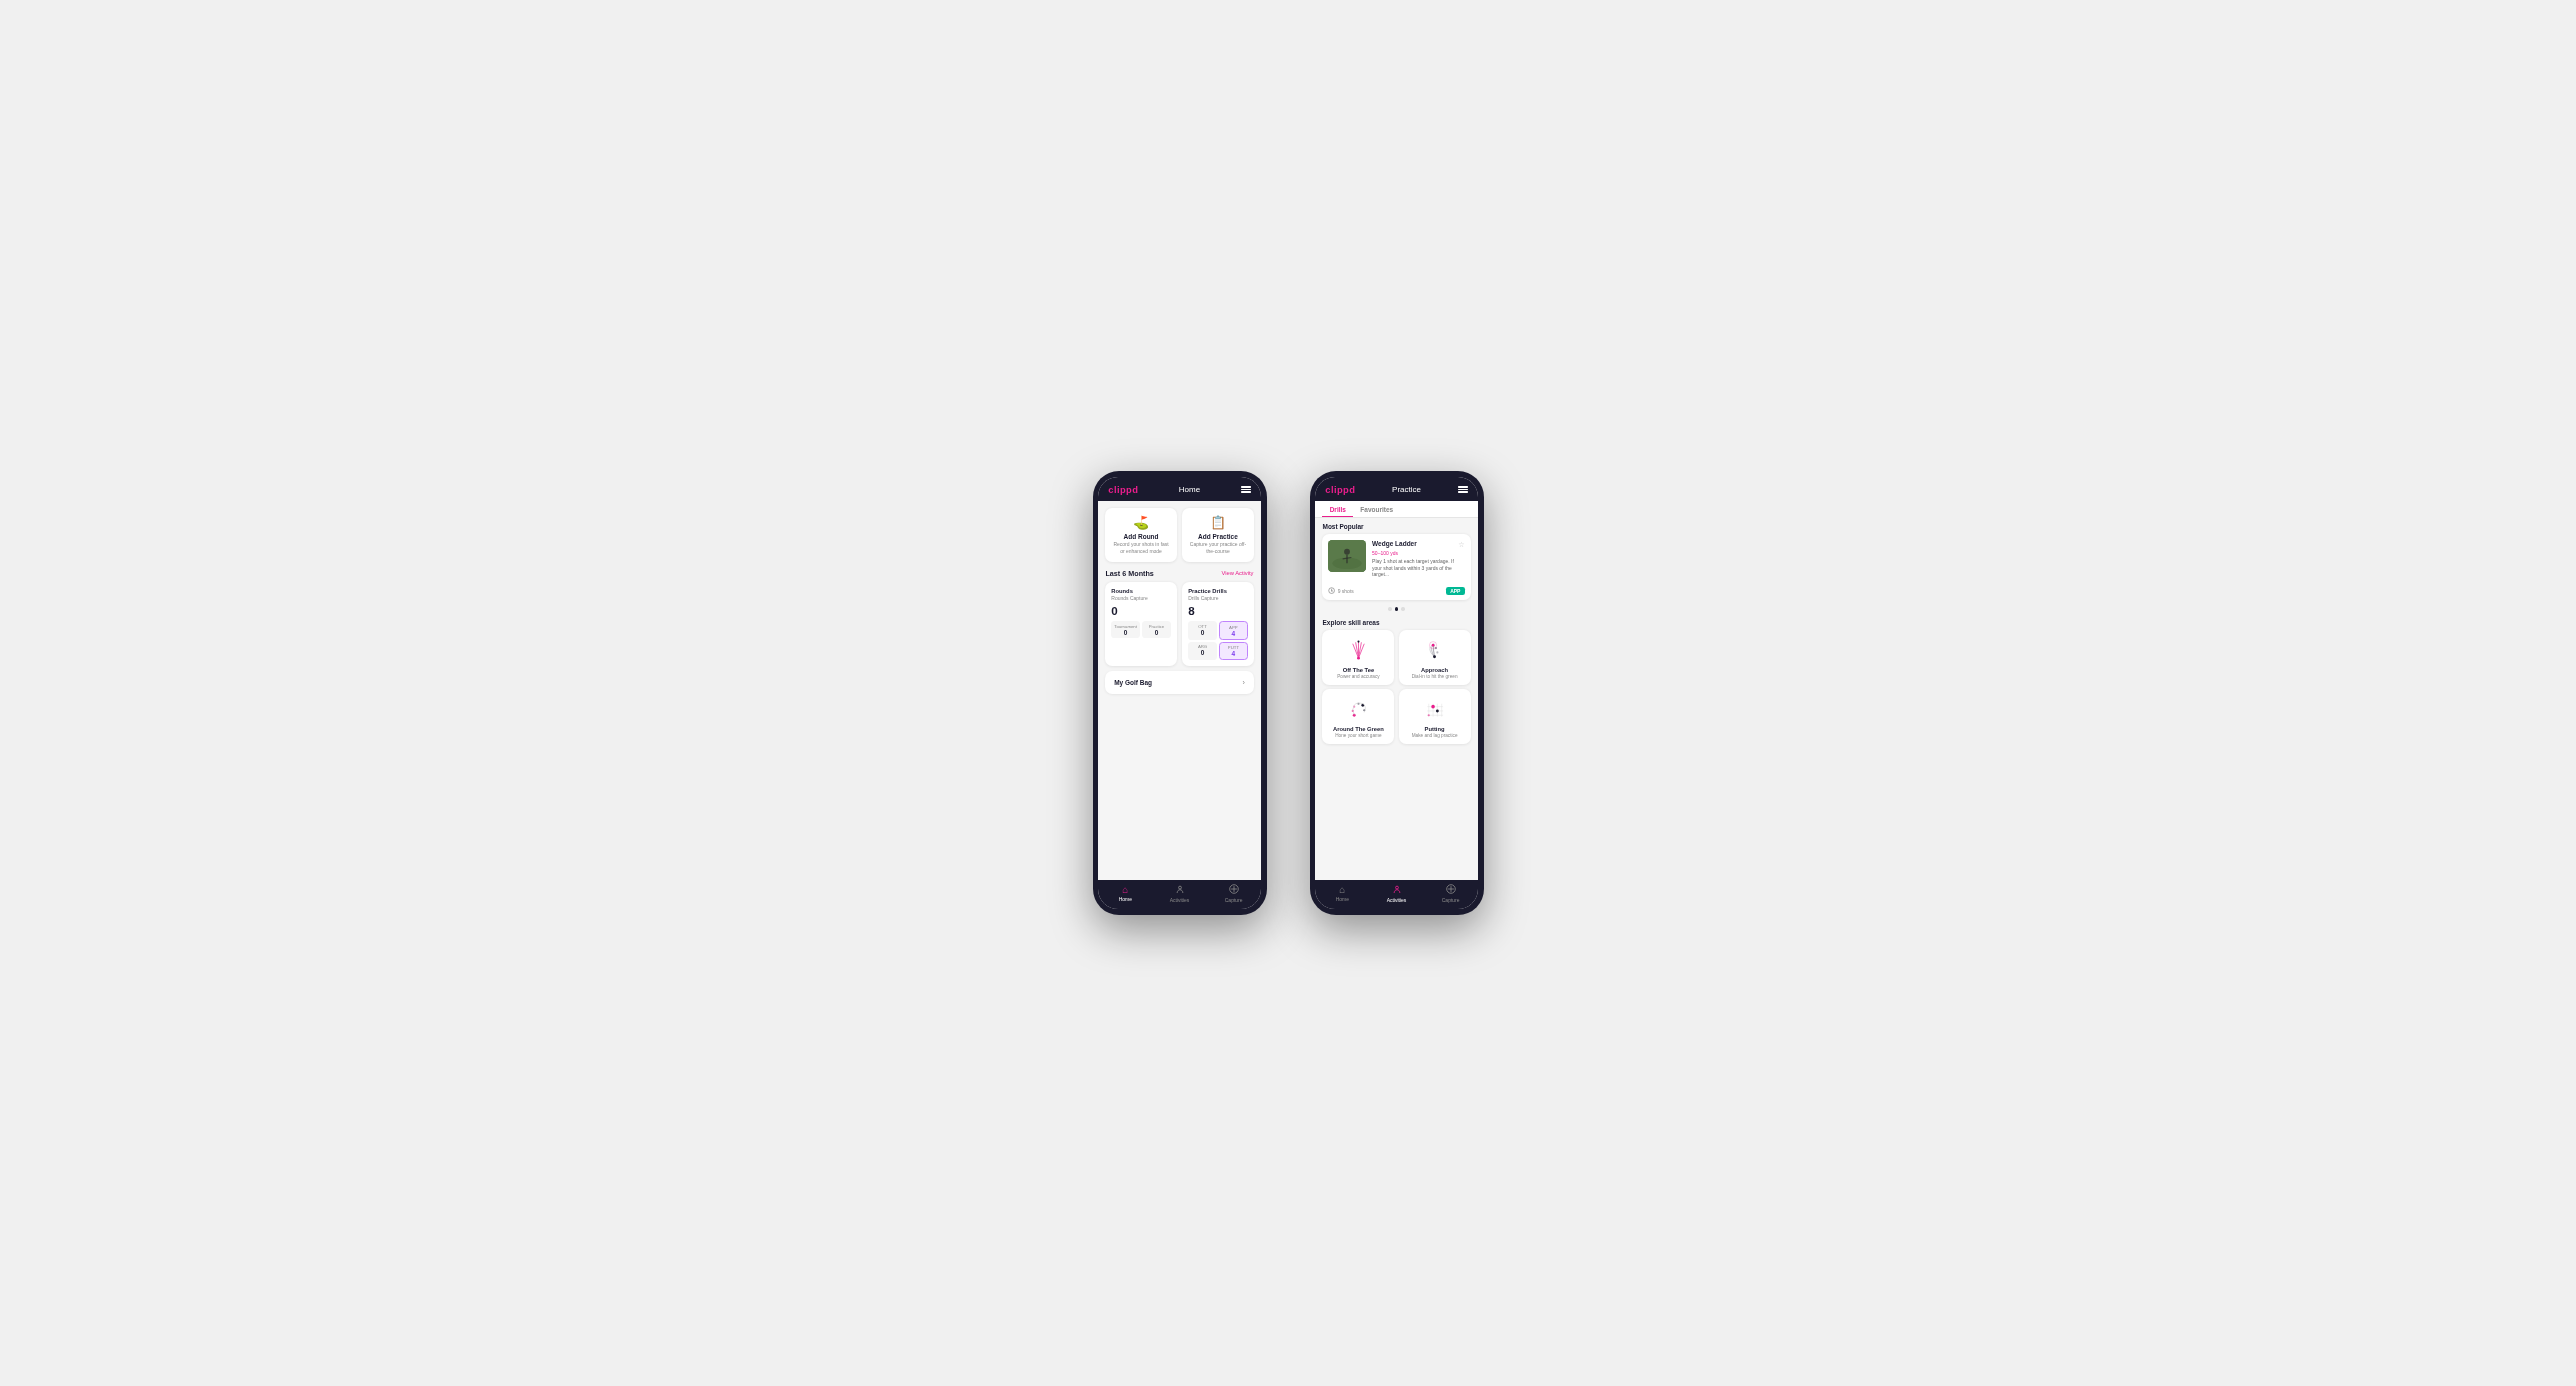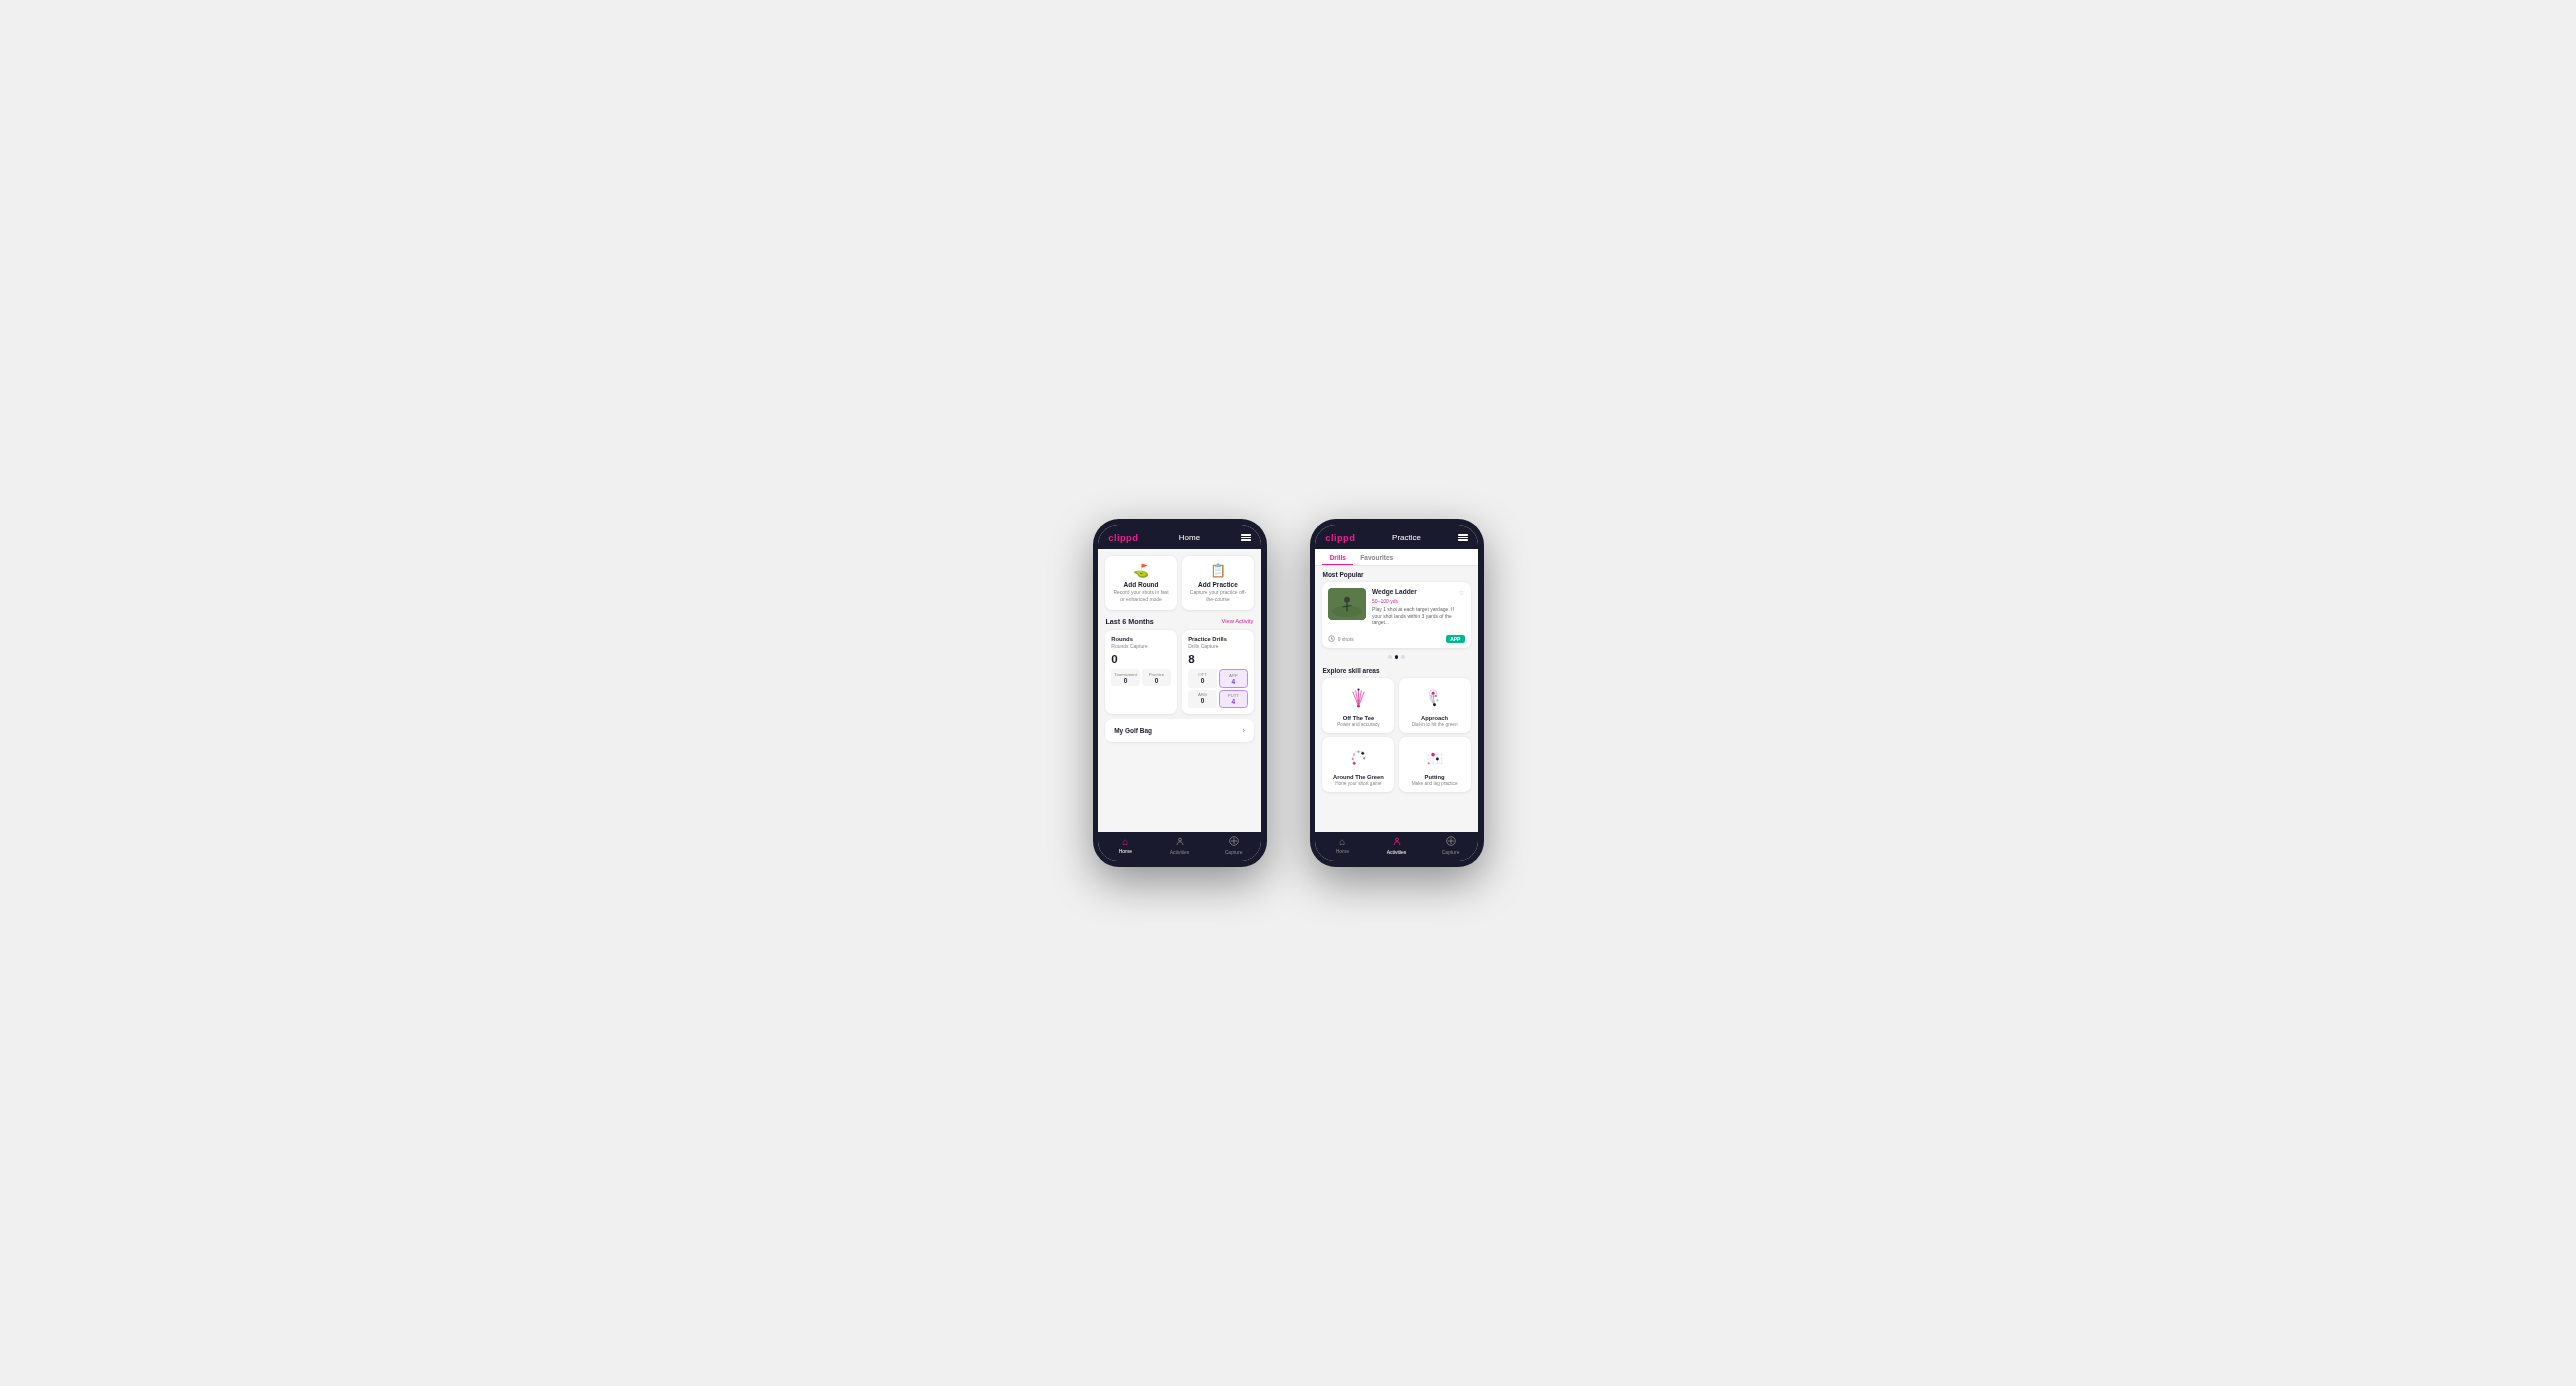--- a/index.html
+++ b/index.html
@@ -9,21 +9,21 @@
       justify-content: center;
       align-items: center;
       min-height: 100vh;
       font-family: -apple-system, BlinkMacSystemFont, 'Segoe UI', sans-serif;
       gap: 43px;
       padding: 29px;
     }
 
     .phone {
       width: 174px;
-      height: 348px;
+      height: 444px;
       background: #1a1a2e;
       border-radius: 26px;
       padding: 5.8px;
       box-shadow: 0 14.5px 43px rgba(0,0,0,0.4);
       position: relative;
     }
 
     .phone-inner {
       width: 100%;
       height: 100%;

